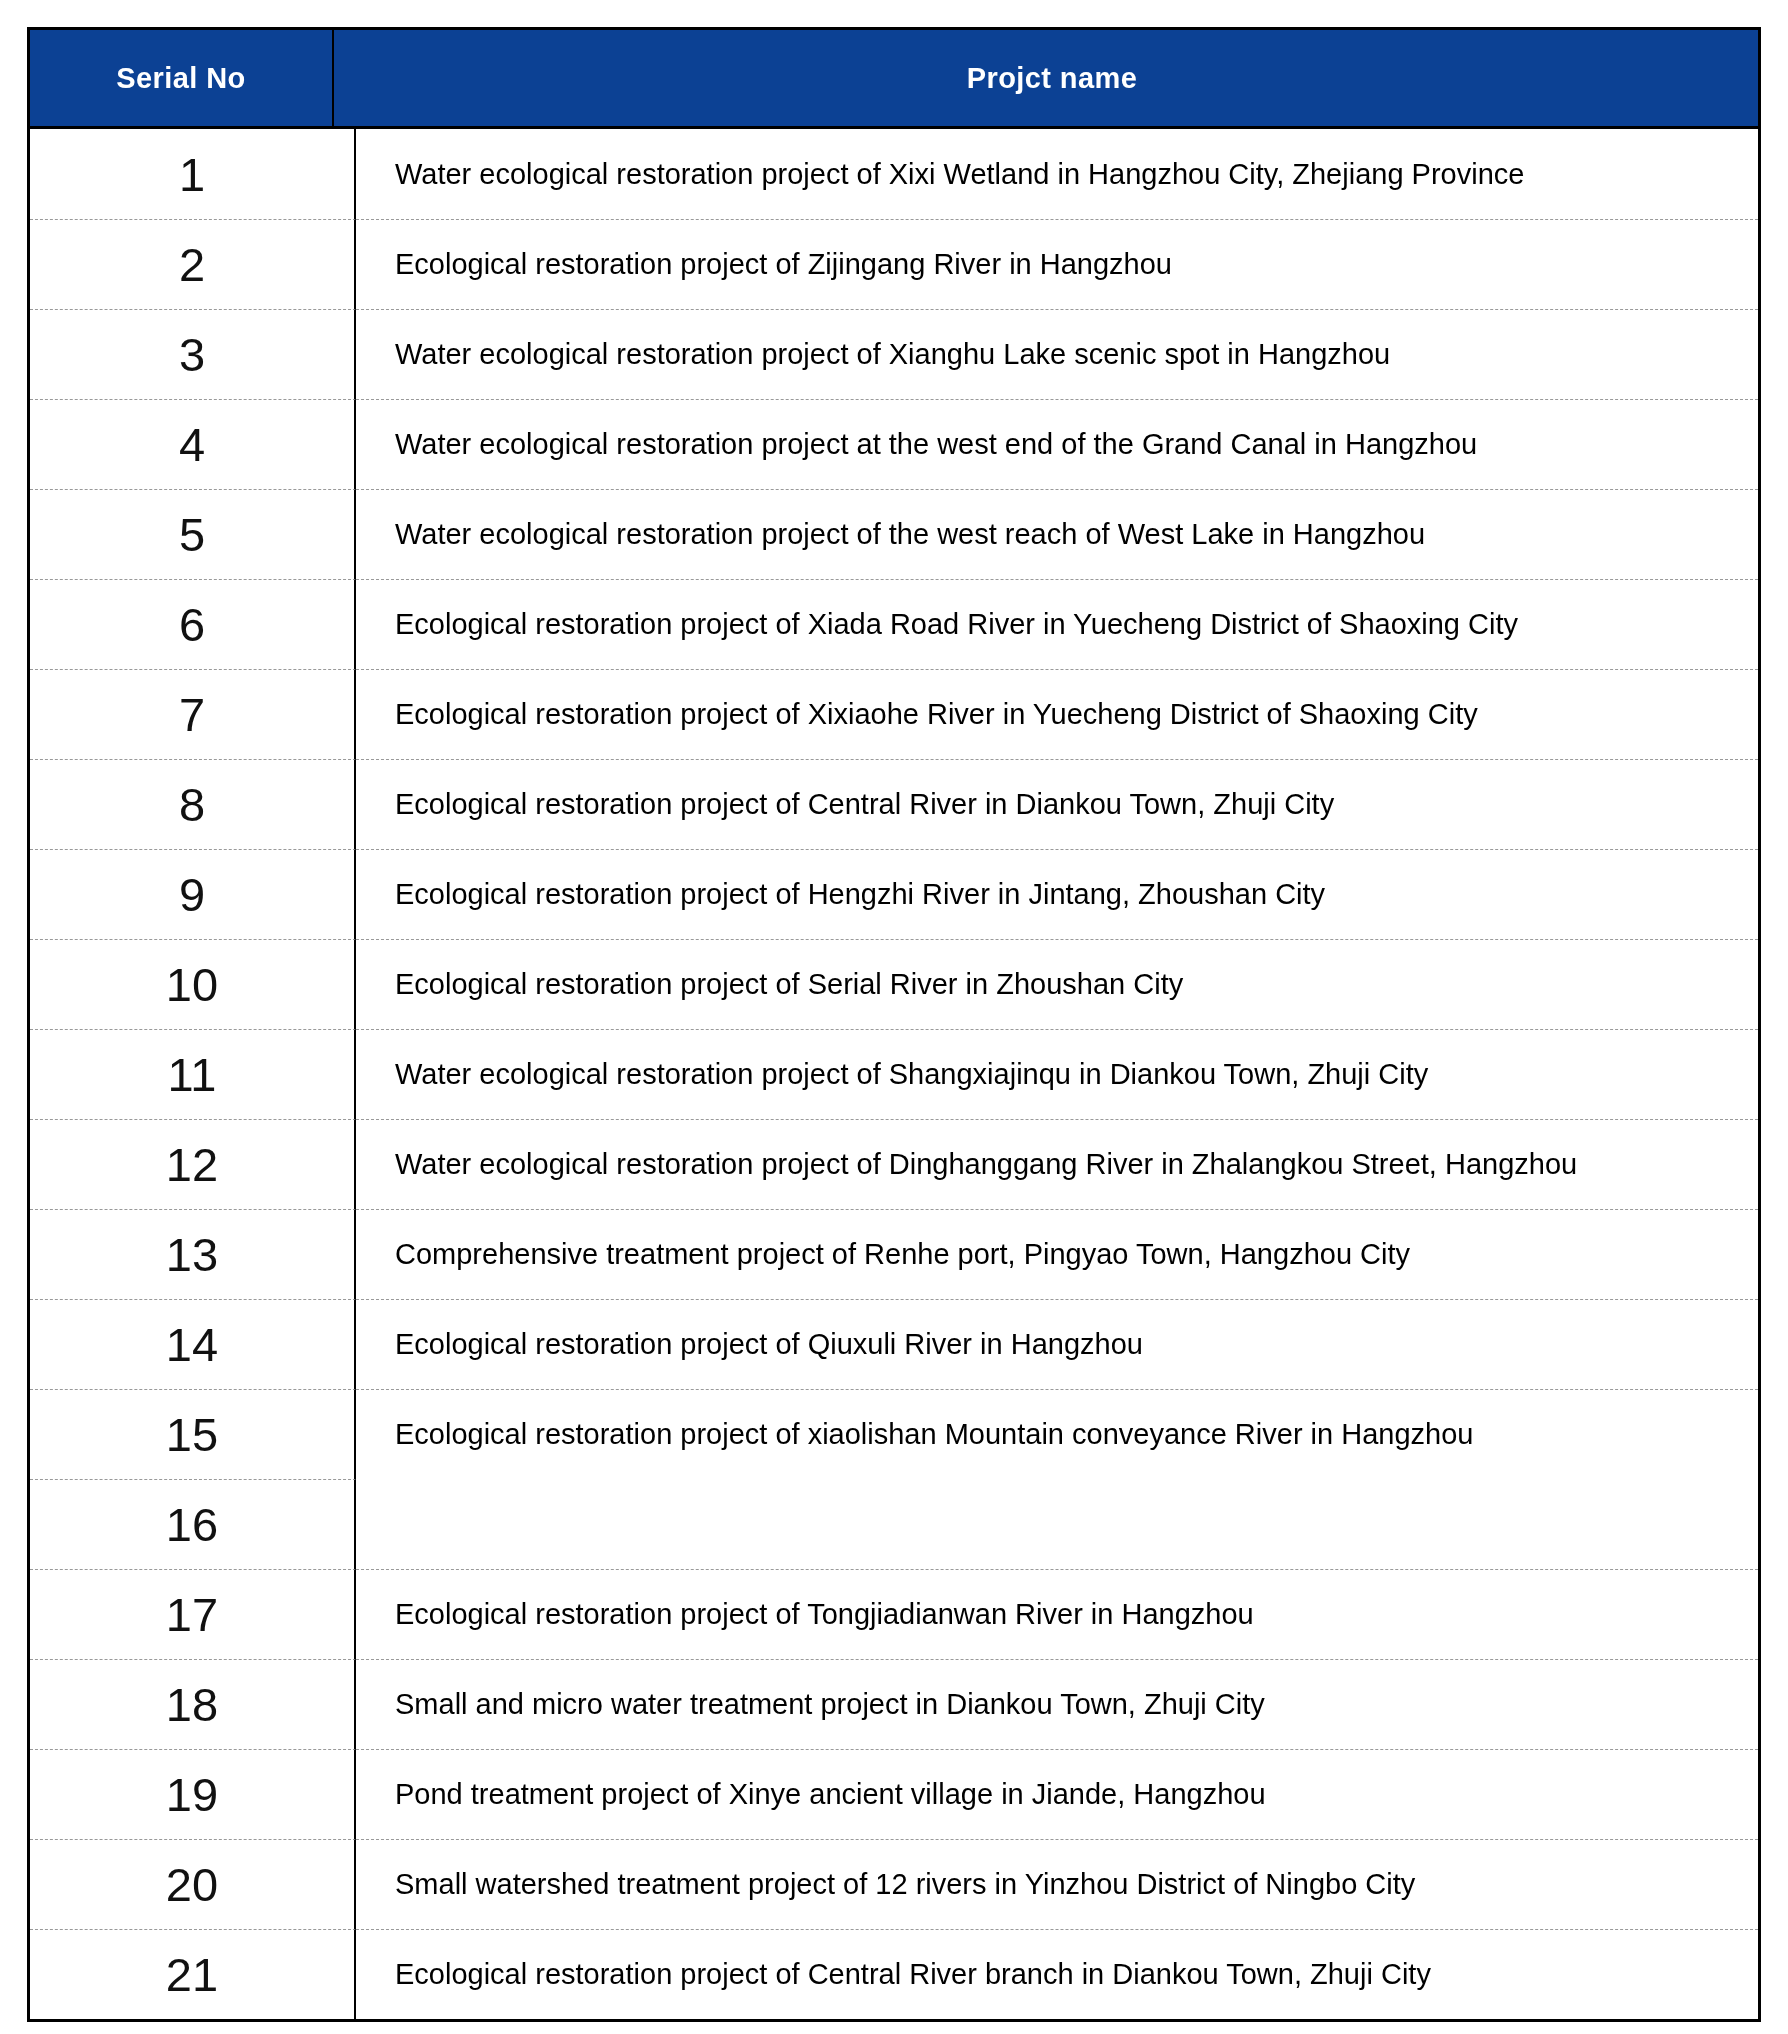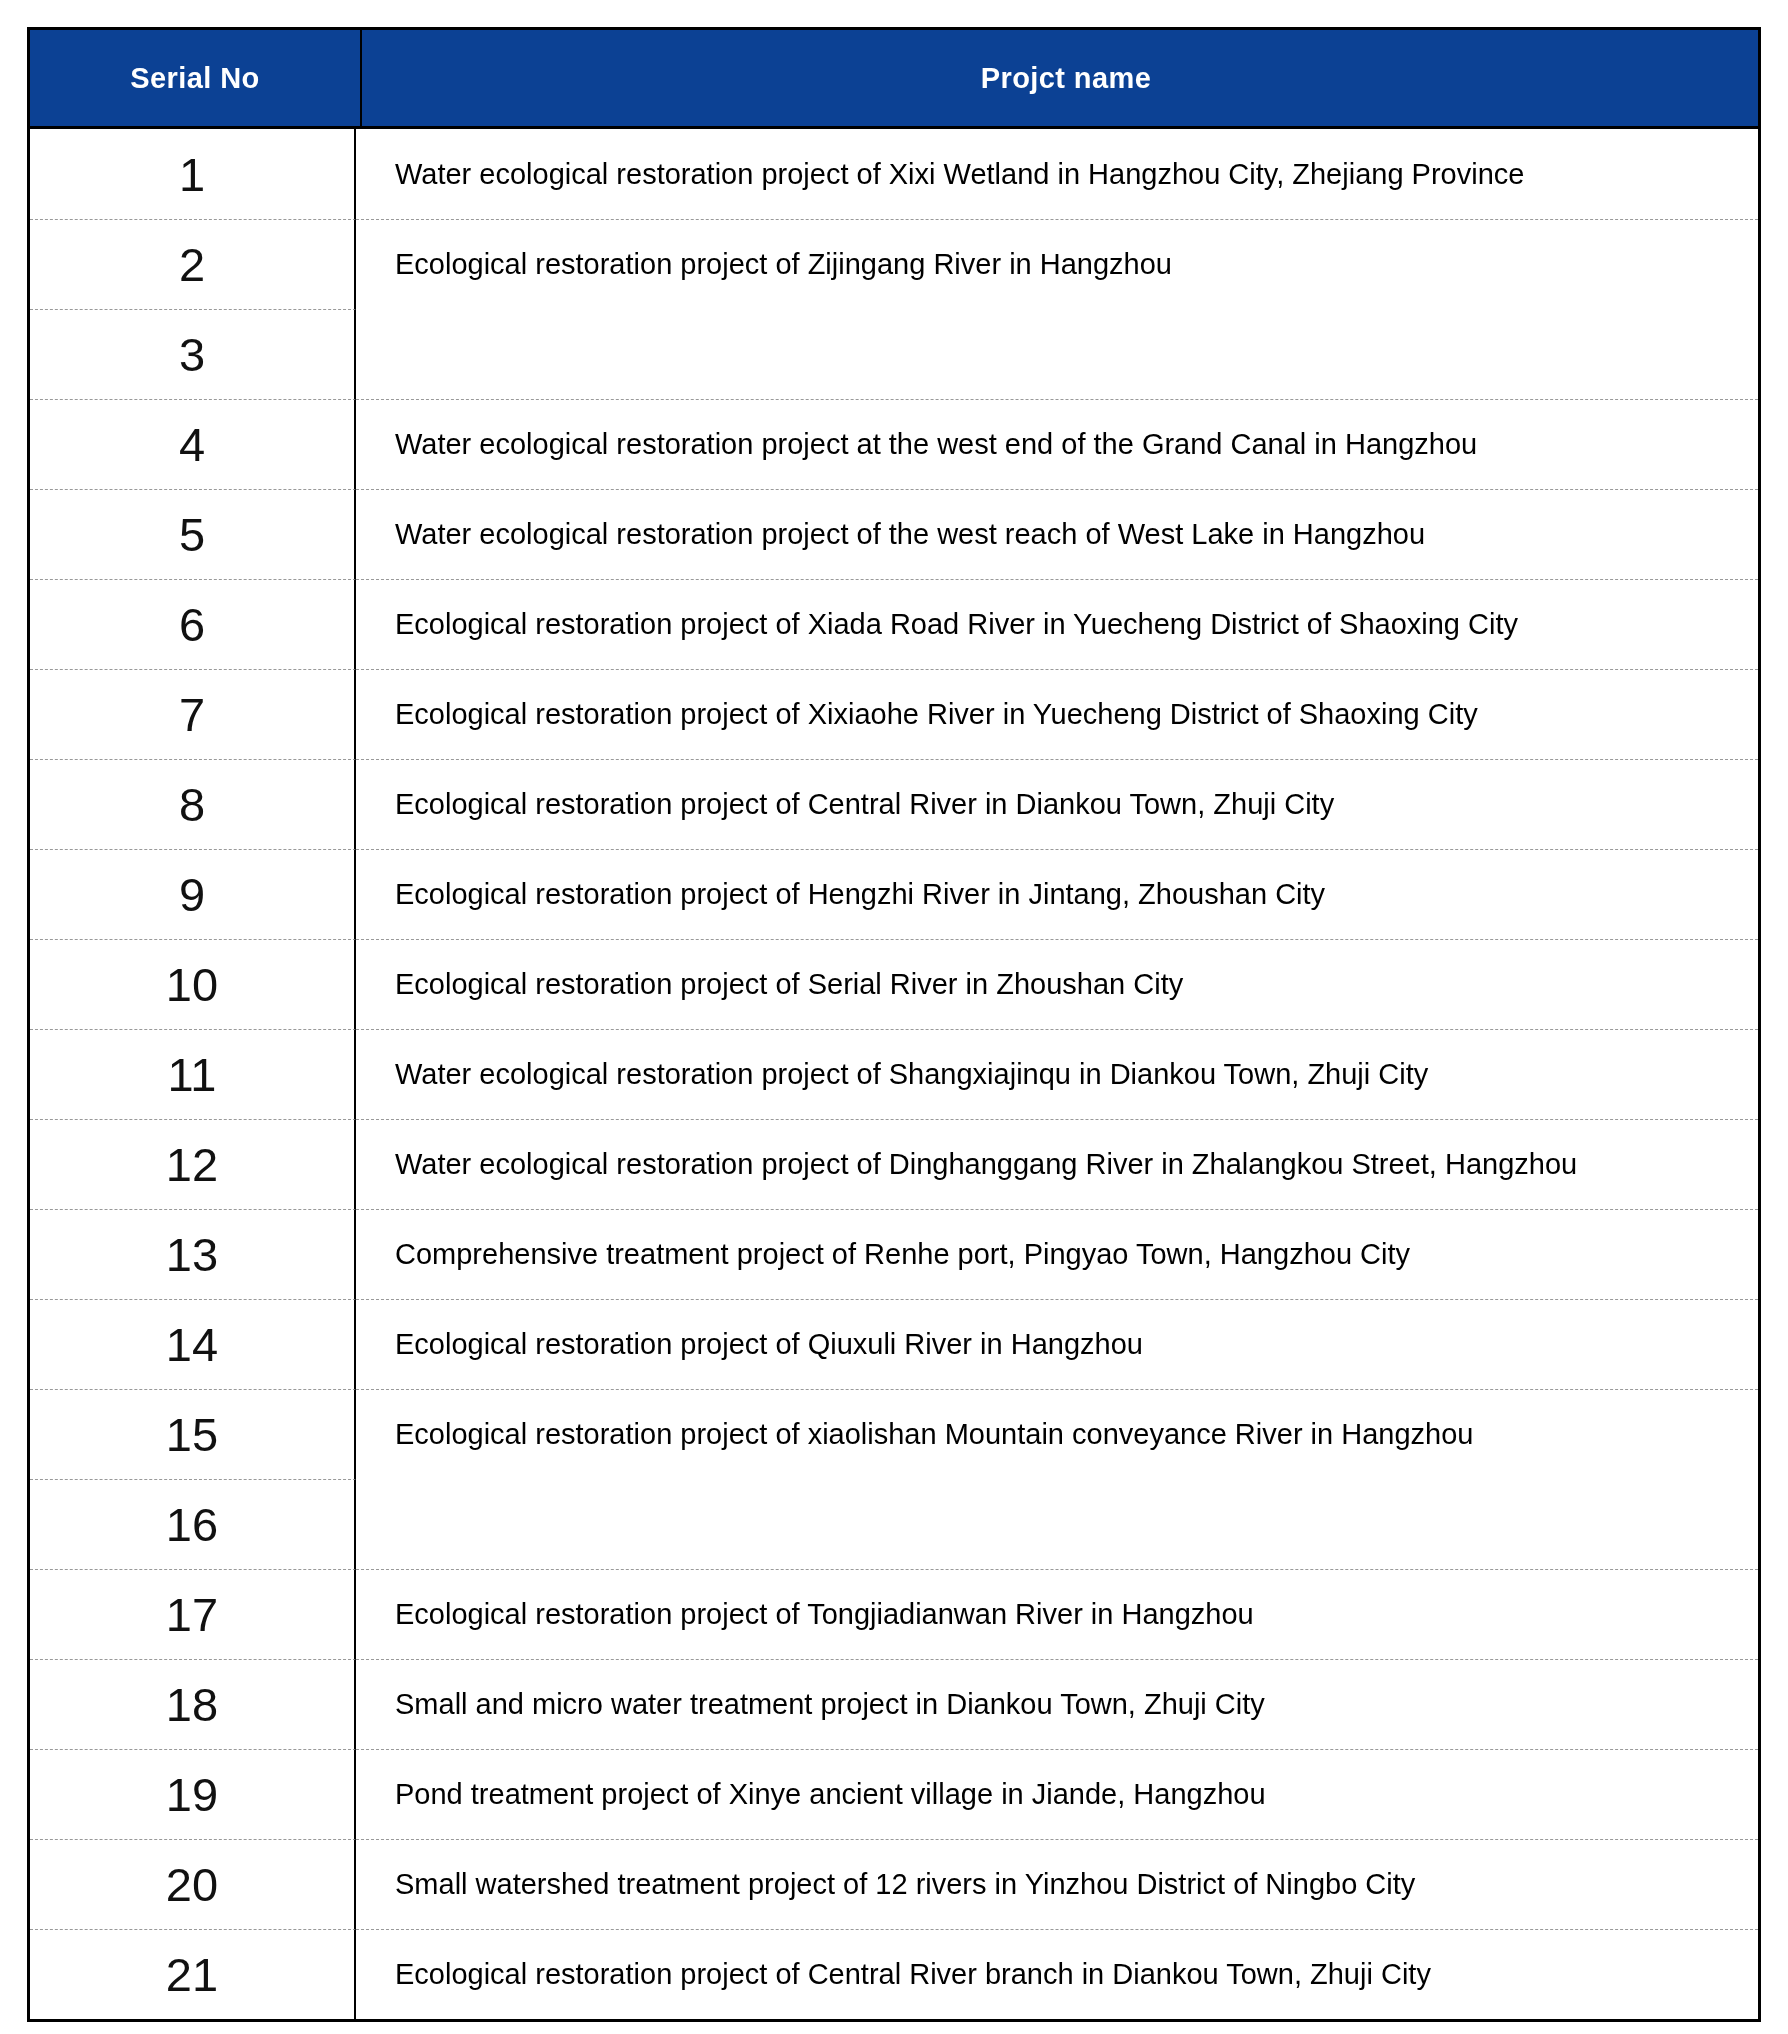--- a/index.html
+++ b/index.html
@@ -34,21 +34,21 @@
   .th {
     display: flex;
     align-items: center;
     justify-content: center;
     color: #ffffff;
     font-size: 29px;
     font-weight: bold;
     letter-spacing: 0.4px;
   }
   .th.col-serial {
-    width: 332px;
+    width: 304px;
     flex: none;
     border-right: 2.4px solid #000000;
   }
   .th.col-name { flex: 1; margin-left: 12px; }
   .tbody { width: 100%; }
   .row {
     display: flex;
     height: 90px;
     align-items: stretch;
   }
@@ -91,20 +91,21 @@
     <div class="cell cell-name">Water ecological restoration project of Xixi Wetland in Hangzhou City, Zhejiang Province</div>
   </div>
 
   <div class="row">
     <div class="cell cell-serial">2</div>
     <div class="cell cell-name">Ecological restoration project of Zijingang River in Hangzhou</div>
   </div>
 
   <div class="row">
     <div class="cell cell-serial">3</div>
+    <div class="cell cell-name">Water ecological restoration project of Xianghu Lake scenic spot in Hangzhou</div>
   </div>
 
   <div class="row">
     <div class="cell cell-serial">4</div>
     <div class="cell cell-name">Water ecological restoration project at the west end of the Grand Canal in Hangzhou</div>
   </div>
 
   <div class="row">
     <div class="cell cell-serial">5</div>
     <div class="cell cell-name">Water ecological restoration project of the west reach of West Lake in Hangzhou</div>

